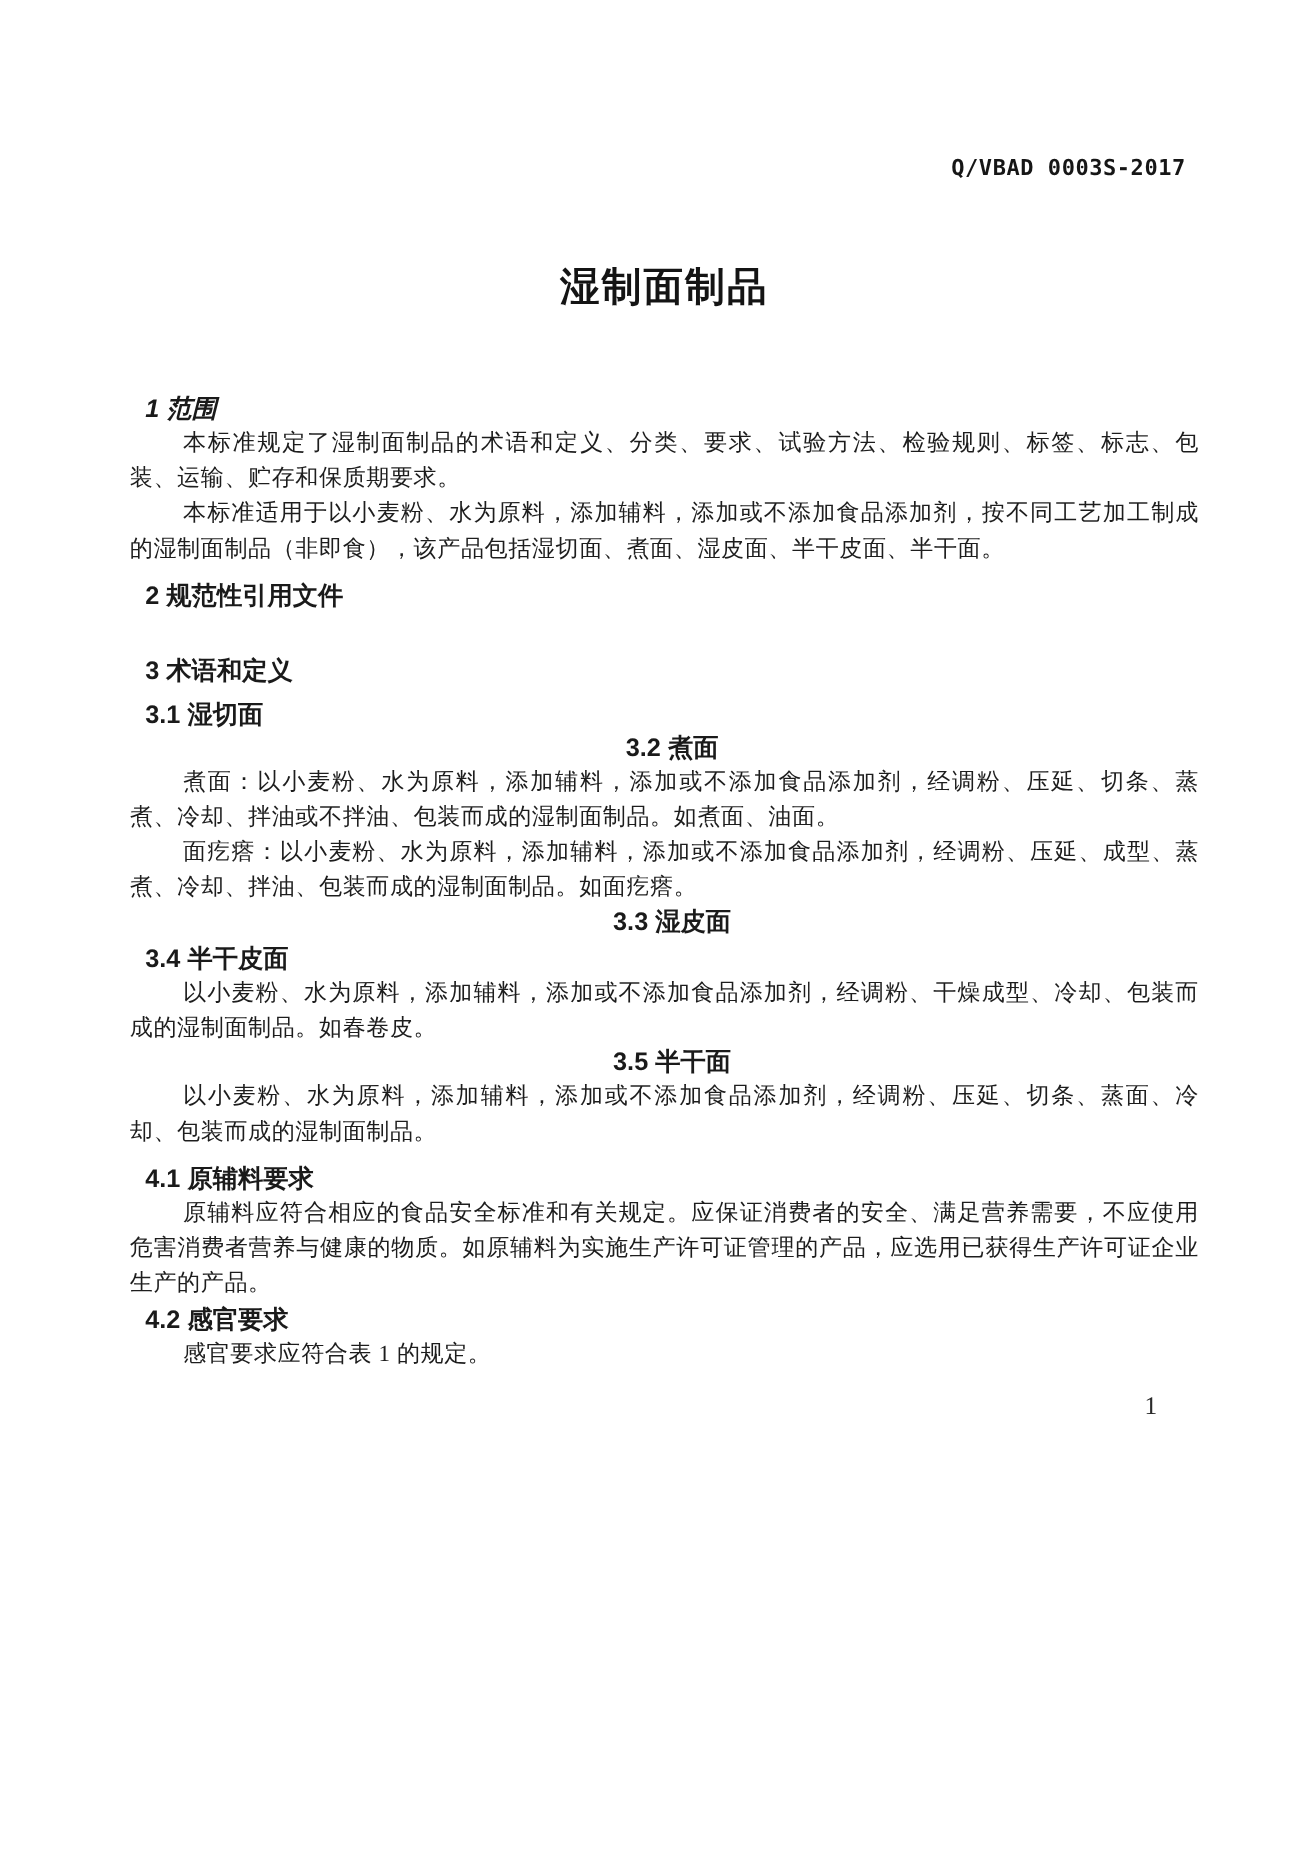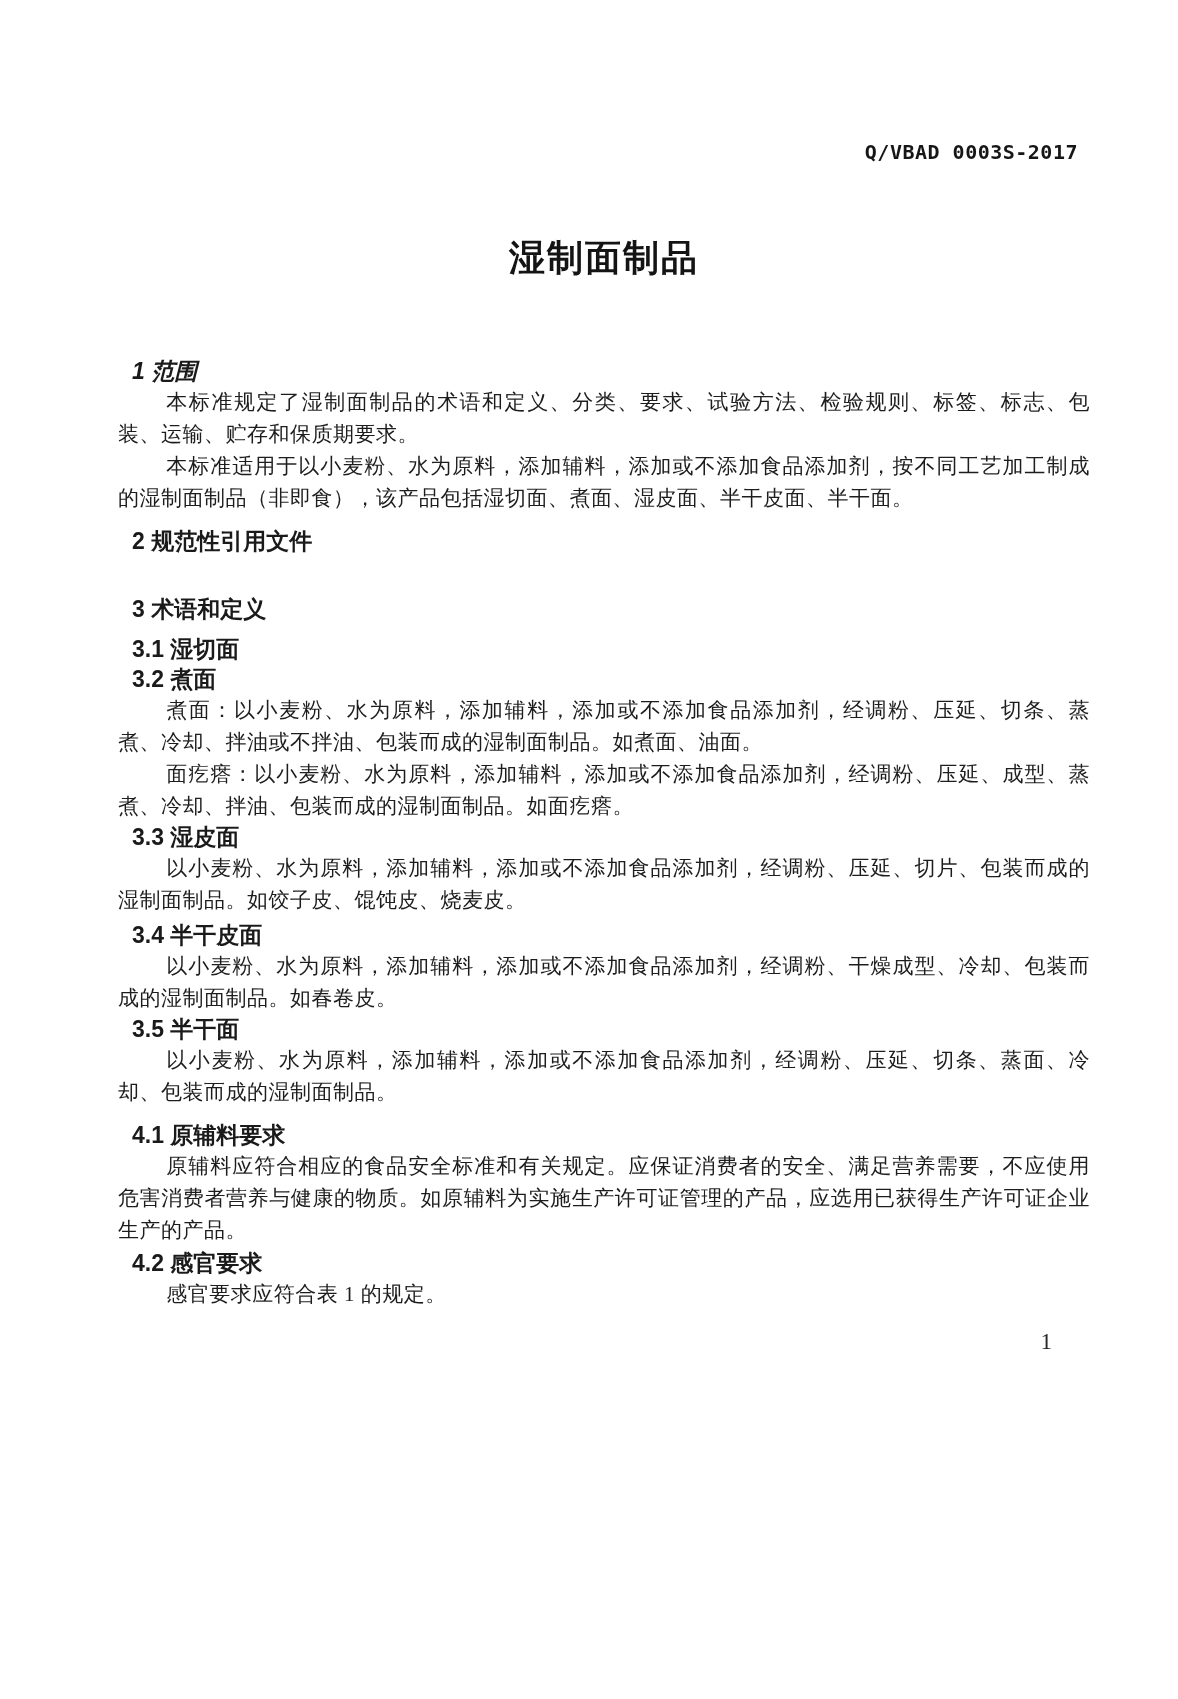--- a/index.html
+++ b/index.html
@@ -27,21 +27,21 @@
     font-family: "DejaVu Sans Mono", monospace;
     font-size: 20px;
     font-weight: 600;
     letter-spacing: 0.5px;
     line-height: 28px;
     color: #161616;
   }
   .doc-title {
     margin-top: 74px;
     text-align: center;
-    font-family: Liberation Mono, monospace;
+    font-family: Liberation Serif, serif;
     font-size: 36px;
     font-weight: bold;
     line-height: 42px;
     letter-spacing: 2px;
     color: #141414;
   }
   .h-l1, .h-l2 {
     font-family: "Liberation Sans", sans-serif;
     font-size: 23px;
     font-weight: bold;
@@ -60,21 +60,21 @@
   }
   
   .mt-74 { margin-top: 74px; font-style: italic; }
   .mt-22 { margin-top: 38px; }
   .mt-18 { margin-top: 18px; }
   .mt-16 { margin-top: 16px; }
   .mt-12 { margin-top: 12px; }
   .mt-10 { margin-top: 10px; }
   .mt-4  { margin-top: 4px; }
   .mt-2  { margin-top: 2px; }
-  .mt-0  { margin-top: 0; }
+  .mt-0  { margin-top: 0; text-align: center; }
   .page-number {
     margin-top: 18px;
     text-align: right;
     padding-right: 38px;
     font-size: 23px;
     line-height: 28px;
     color: #2a2a2a;
   }
 </style>
 </head>
@@ -94,21 +94,20 @@
 
   <h2 class="h-l1 mt-22">3 术语和定义</h2>
 
   <h3 class="h-l2 mt-10">3.1 湿切面</h3>
 
   <h3 class="h-l2 mt-0">3.2 煮面</h3>
   <p class="body-p mt-0">煮面：以小麦粉、水为原料，添加辅料，添加或不添加食品添加剂，经调粉、压延、切条、蒸煮、冷却、拌油或不拌油、包装而成的湿制面制品。如煮面、油面。</p>
   <p class="body-p mt-0">面疙瘩：以小麦粉、水为原料，添加辅料，添加或不添加食品添加剂，经调粉、压延、成型、蒸煮、冷却、拌油、包装而成的湿制面制品。如面疙瘩。</p>
 
   <h3 class="h-l2 mt-0">3.3 湿皮面</h3>
-  <p class="body-p mt-2">以小麦粉、水为原料，添加辅料，添加或不添加食品添加剂，经调粉、压延、切片、包装而成的湿制面制品。如饺子皮、馄饨皮、烧麦皮。</p>
 
   <h3 class="h-l2 mt-4">3.4 半干皮面</h3>
   <p class="body-p mt-2">以小麦粉、水为原料，添加辅料，添加或不添加食品添加剂，经调粉、干燥成型、冷却、包装而成的湿制面制品。如春卷皮。</p>
 
   <h3 class="h-l2 mt-0">3.5 半干面</h3>
   <p class="body-p mt-2">以小麦粉、水为原料，添加辅料，添加或不添加食品添加剂，经调粉、压延、切条、蒸面、冷却、包装而成的湿制面制品。</p>
 
 
   <h3 class="h-l2 mt-12">4.1 原辅料要求</h3>
   <p class="body-p mt-2">原辅料应符合相应的食品安全标准和有关规定。应保证消费者的安全、满足营养需要，不应使用危害消费者营养与健康的物质。如原辅料为实施生产许可证管理的产品，应选用已获得生产许可证企业生产的产品。</p>

